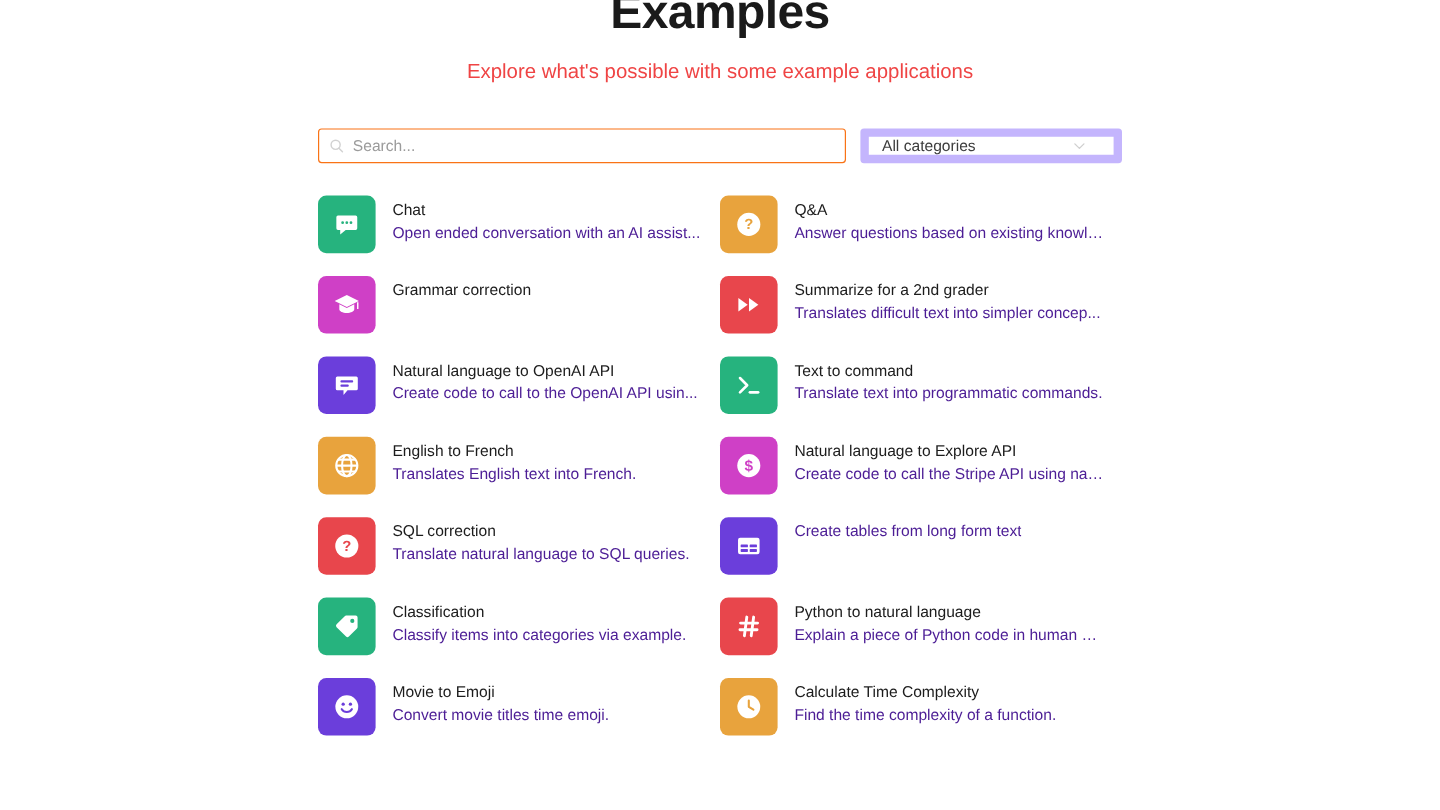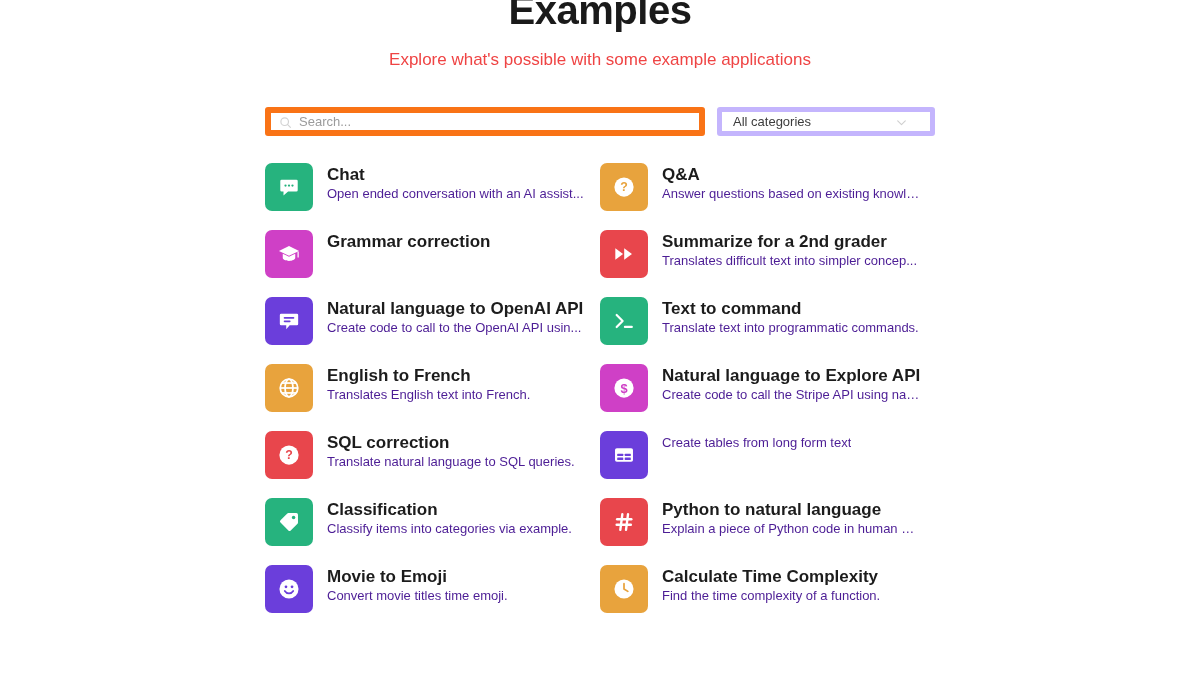--- a/index.html
+++ b/index.html
@@ -36,21 +36,21 @@
   .controls {
     display: flex;
     gap: 12px;
     width: 670px;
     margin: 0 auto;
     margin-top: 37px;
   }
   .search-wrap {
     flex: 0 0 440px;
     height: 29px;
-    border: 6px solid #f97316;
+    border: 1px solid #f97316;
     border-radius: 3px;
     display: flex;
     align-items: center;
     padding: 0 8px;
     background: #fff;
   }
   .search-icon {
     width: 13px;
     height: 13px;
     flex: 0 0 13px;
@@ -63,21 +63,21 @@
     font-family: "Liberation Sans", sans-serif;
     font-size: 13px;
     color: #333;
     width: 100%;
     background: transparent;
   }
   .search-input::placeholder { color: #9b9b9b; }
   .select-wrap {
     flex: 0 0 218px;
     height: 29px;
-    border: 5px solid #c4b5fd;
+    border: 7px solid #c4b5fd;
     border-radius: 3px;
     display: flex;
     align-items: center;
     justify-content: space-between;
     padding: 0 22px 0 11px;
     background: #fff;
   }
   .select-value {
     font-size: 13px;
     color: #3c3c3c;
@@ -108,22 +108,22 @@
     width: 48px;
     height: 48px;
     border-radius: 7px;
     display: flex;
     align-items: center;
     justify-content: center;
   }
   .card-icon svg { width: 22px; height: 22px; display: block; }
   .card-text { min-width: 0; padding-top: 2px; }
   .card-title {
-    font-size: 17px;
-    font-weight: bold;
+    font-size: 13px;
+    font-weight: normal;
     color: #1c1c1c;
     line-height: 19px;
     white-space: nowrap;
   }
   .card-desc {
     font-size: 13px;
     color: #4c1d95;
     line-height: 19px;
     margin-top: 0;
     white-space: nowrap;

